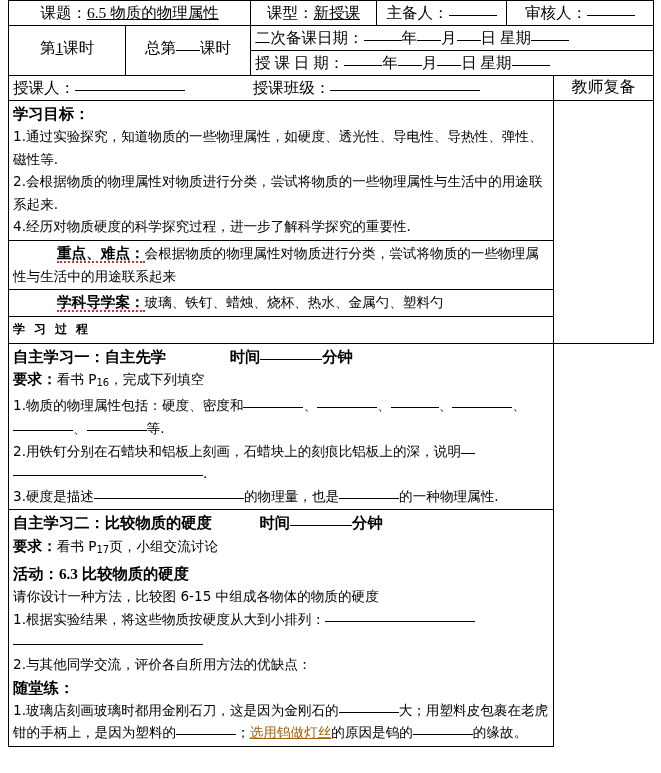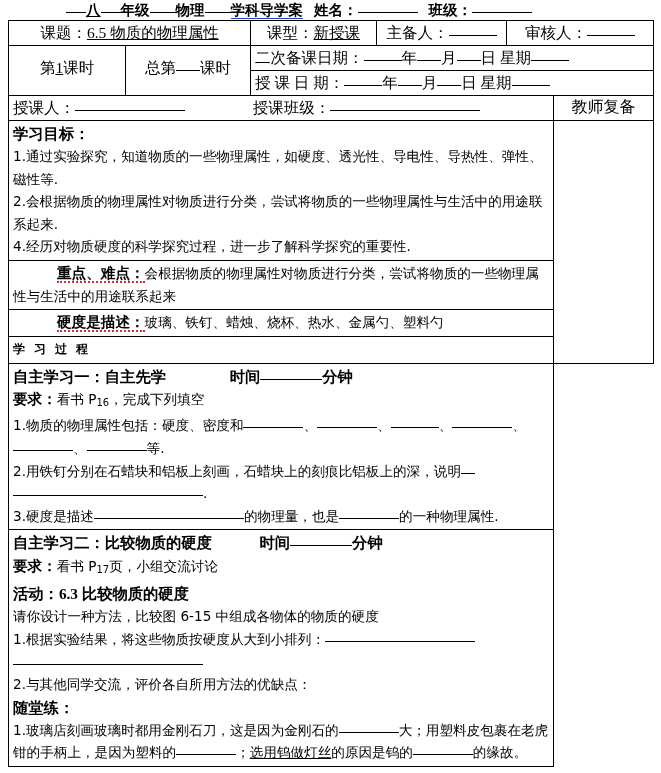--- a/index.html
+++ b/index.html
@@ -107,35 +107,32 @@
     letter-spacing: 9px;
     line-height: 23px;
     font-family: "Liberation Serif", serif;
   }
   .wavy {
     border-bottom: 2px dotted #d03030;
     padding-bottom: 0px;
     margin-left: 44px;
   }
   .link {
-    color: #000000;
+    color: #a16207;
     text-decoration: underline;
   }
   .sub { font-size: 10px; vertical-align: -2px; }
   .tmline { display:inline-block; width:62px; border-bottom:1.4px solid #000; vertical-align:2px;}
   .nobr { white-space: nowrap; }
 </style>
 </head>
 <body>
 
 <div class="page">
 
-  <div class="doc-title">
-    <span class="blank-s"></span><span class="u">八</span><span class="blank-s"></span><span>年级</span><span class="blank-m"></span><span>物理</span><span class="blank-m"></span><span class="spellblue">学科导学案</span><span class="sp"></span><span>姓名：</span><span class="ln-l"></span><span class="sp"></span><span>班级：</span><span class="ln-l"></span>
-  </div>
 
   <table class="sheet">
     <colgroup>
       <col style="width:117px">
       <col style="width:125px">
       <col style="width:126px">
       <col style="width:130px">
       <col style="width:47px">
       <col style="width:100px">
     </colgroup>
@@ -219,21 +216,21 @@
       <td colspan="5">
         <div class="cellpad bodytxt">
           <span class="bold-lead wavy">重点、难点：</span><span>会根据物质的物理属性对物质进行分类，尝试将物质的一些物理属性与生活中的用途联系起来</span>
         </div>
       </td>
     </tr>
 
     <tr>
       <td colspan="5">
         <div class="cellpad bodytxt nobr">
-          <span class="bold-lead wavy">硬度是描述：</span><span>玻璃、铁钉、蜡烛、烧杯、热水、金属勺、塑料勺</span>
+          <span class="bold-lead wavy">学科导学案：</span><span>玻璃、铁钉、蜡烛、烧杯、热水、金属勺、塑料勺</span>
         </div>
       </td>
     </tr>
 
     <tr>
       <td colspan="5">
         <div class="cellpad process-row">学习过程</div>
       </td>
     </tr>
 

